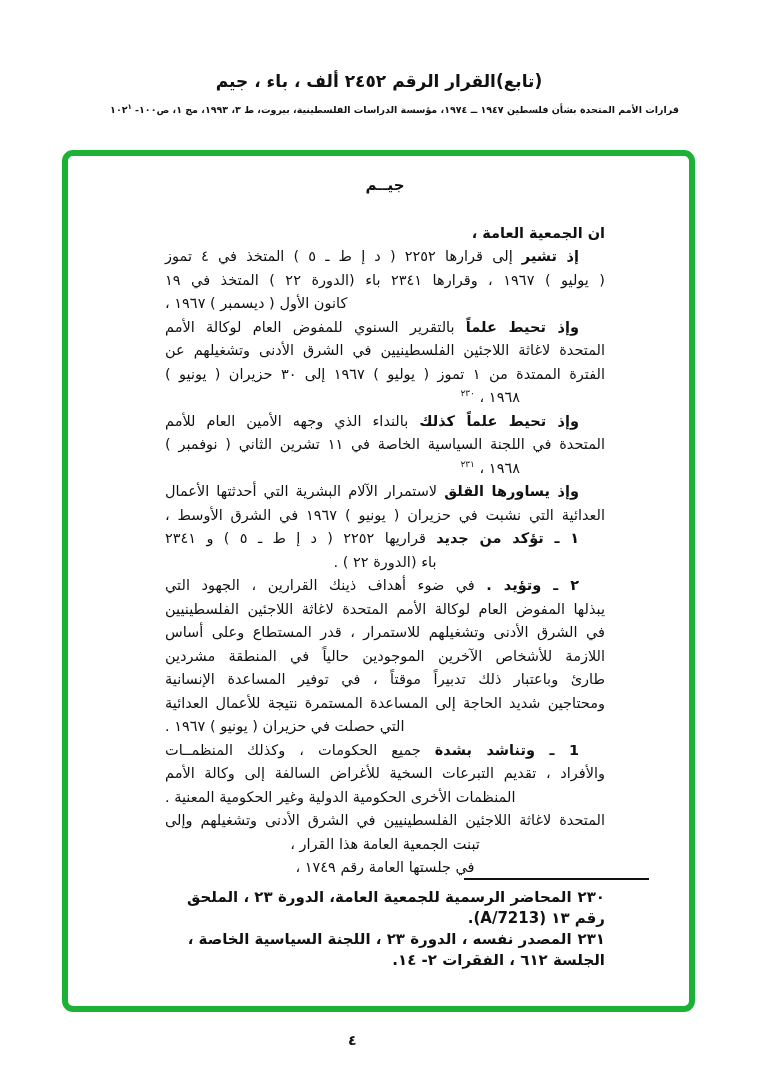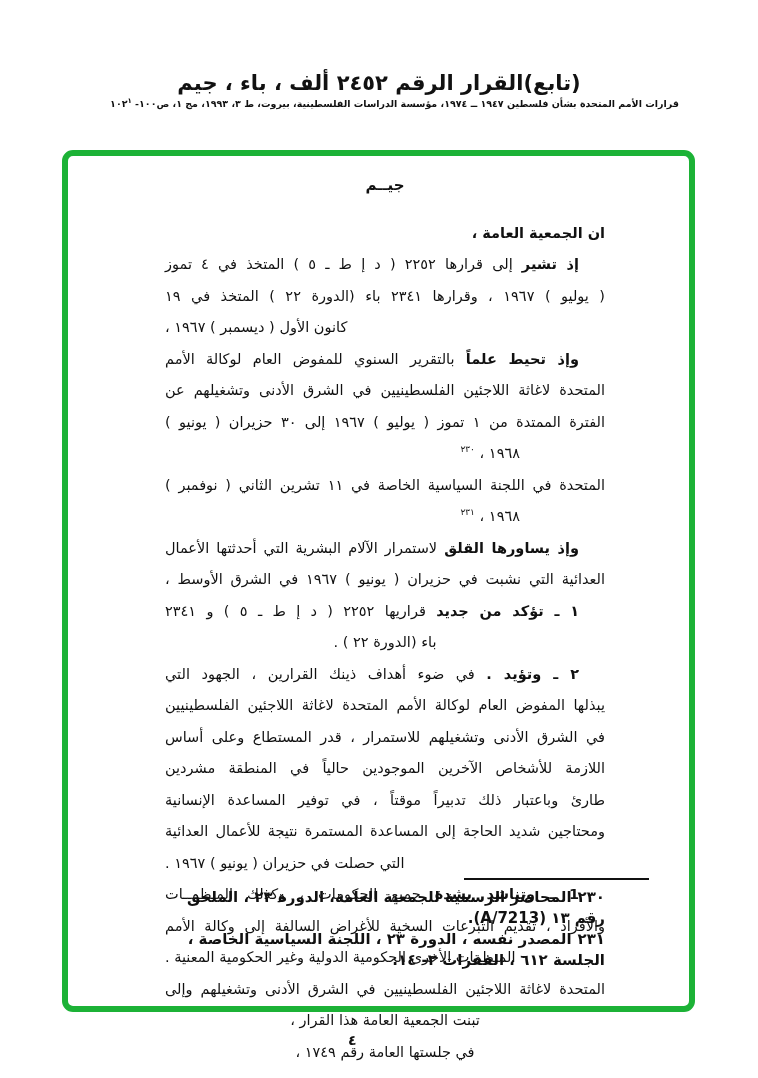--- a/index.html
+++ b/index.html
@@ -2,35 +2,35 @@
 <html lang="ar"><head>
 <meta charset="utf-8">
 <style>
   html,body{margin:0;padding:0;}
   body{
     width:758px;height:1078px;background:#ffffff;position:relative;
     font-family:"DejaVu Sans",sans-serif;color:#111;overflow:hidden;
   }
   
   .doc-header{position:absolute;top:71px;left:0;width:758px;text-align:center;direction:rtl;}
-  .doc-title{font-size:21px;font-weight:bold;}
-  .doc-source{margin-top:2px;font-size:9.5px;font-weight:bold;white-space:nowrap;padding-left:31px;}
+  .doc-title{font-size:17px;font-weight:bold;}
+  .doc-source{margin-top:12px;font-size:9.5px;font-weight:bold;white-space:nowrap;padding-left:31px;}
   .doc-source sup{font-size:7px;}
   
   .green-box{
     position:absolute;left:62px;top:150px;width:621px;height:850px;
     border:6px solid #1cb236;border-radius:11px;background:#fff;
   }
   
   .content{
     position:absolute;left:97px;right:84px;top:18px;
     direction:rtl;font-size:14.5px;line-height:23.5px;
   }
   .box-heading{text-align:center;font-weight:bold;font-size:15px;margin-bottom:24px;}
-  .line{min-height:23.5px;margin-top:8px;}
+  .line{min-height:23.5px;}
   .line.j{text-align:justify;text-align-last:justify;}
   .line.ji{text-align:justify;text-align-last:justify;padding-right:26px;}
   .line.r{text-align:right;}
   .line.ri{text-align:right;padding-right:85px;}
   .line.l{text-align:left;}
   .line.c{text-align:center;}
   .b{font-weight:bold;}
   .line sup{font-size:9px;line-height:0;}
   
   .footnotes{
@@ -55,20 +55,21 @@
     <div class="box-heading">جيــم</div>
     <div id="body-lines">
         <div class="line r"><span class="b">ان الجمعية العامة ،</span></div>
         <div class="line ji"><span class="b">إذ تشير</span><span> إلى قرارها ٢٢٥٢ ( د إ ط ـ ٥ ) المتخذ في ٤ تموز</span></div>
         <div class="line j"><span>( يوليو ) ١٩٦٧ ، وقرارها ٢٣٤١ باء (الدورة ٢٢ ) المتخذ في ١٩</span></div>
         <div class="line l"><span>كانون الأول ( ديسمبر ) ١٩٦٧ ،</span></div>
         <div class="line ji"><span class="b">وإذ تحيط علماً</span><span> بالتقرير السنوي للمفوض العام لوكالة الأمم</span></div>
         <div class="line j"><span>المتحدة لاغاثة اللاجئين الفلسطينيين في الشرق الأدنى وتشغيلهم عن</span></div>
         <div class="line j"><span>الفترة الممتدة من ١ تموز ( يوليو ) ١٩٦٧ إلى ٣٠ حزيران ( يونيو )</span></div>
         <div class="line ri"><span>١٩٦٨ ، </span><sup>٢٣٠</sup></div>
+        <div class="line ji"><span class="b">وإذ تحيط علماً كذلك</span><span> بالنداء الذي وجهه الأمين العام للأمم</span></div>
         <div class="line j"><span>المتحدة في اللجنة السياسية الخاصة في ١١ تشرين الثاني ( نوفمبر )</span></div>
         <div class="line ri"><span>١٩٦٨ ، </span><sup>٢٣١</sup></div>
         <div class="line ji"><span class="b">وإذ يساورها القلق</span><span> لاستمرار الآلام البشرية التي أحدثتها الأعمال</span></div>
         <div class="line j"><span>العدائية التي نشبت في حزيران ( يونيو ) ١٩٦٧ في الشرق الأوسط ،</span></div>
         <div class="line ji"><span class="b">١ ـ تؤكد من جديد</span><span> قراريها ٢٢٥٢ ( د إ ط ـ ٥ ) و ٢٣٤١</span></div>
         <div class="line c"><span>باء (الدورة ٢٢ ) .</span></div>
         <div class="line ji"><span class="b">٢ ـ وتؤيد .</span><span> في ضوء أهداف ذينك القرارين ، الجهود التي</span></div>
         <div class="line j"><span>يبذلها المفوض العام لوكالة الأمم المتحدة لاغاثة اللاجئين الفلسطينيين</span></div>
         <div class="line j"><span>في الشرق الأدنى وتشغيلهم للاستمرار ، قدر المستطاع وعلى أساس</span></div>
         <div class="line j"><span>اللازمة للأشخاص الآخرين الموجودين حالياً في المنطقة مشردين</span></div>

